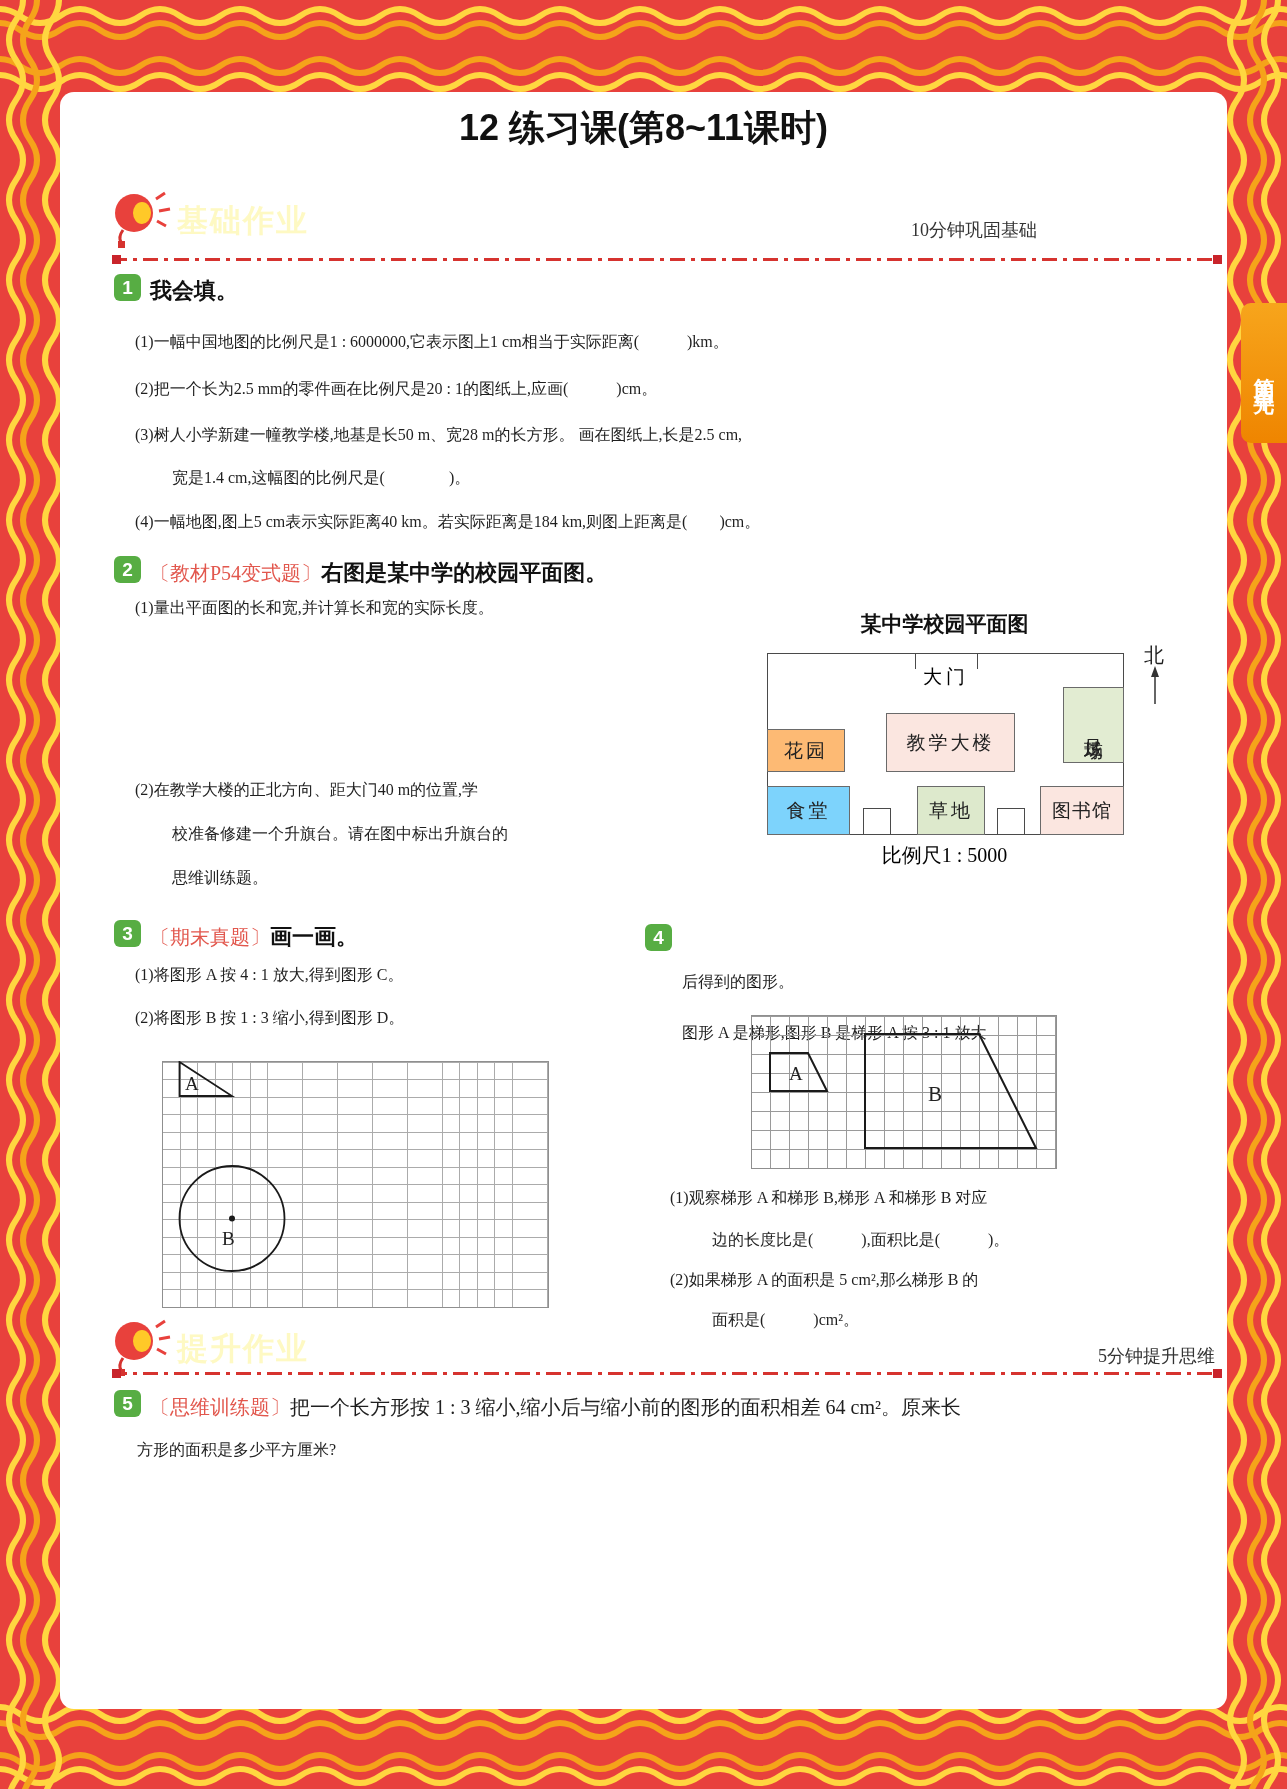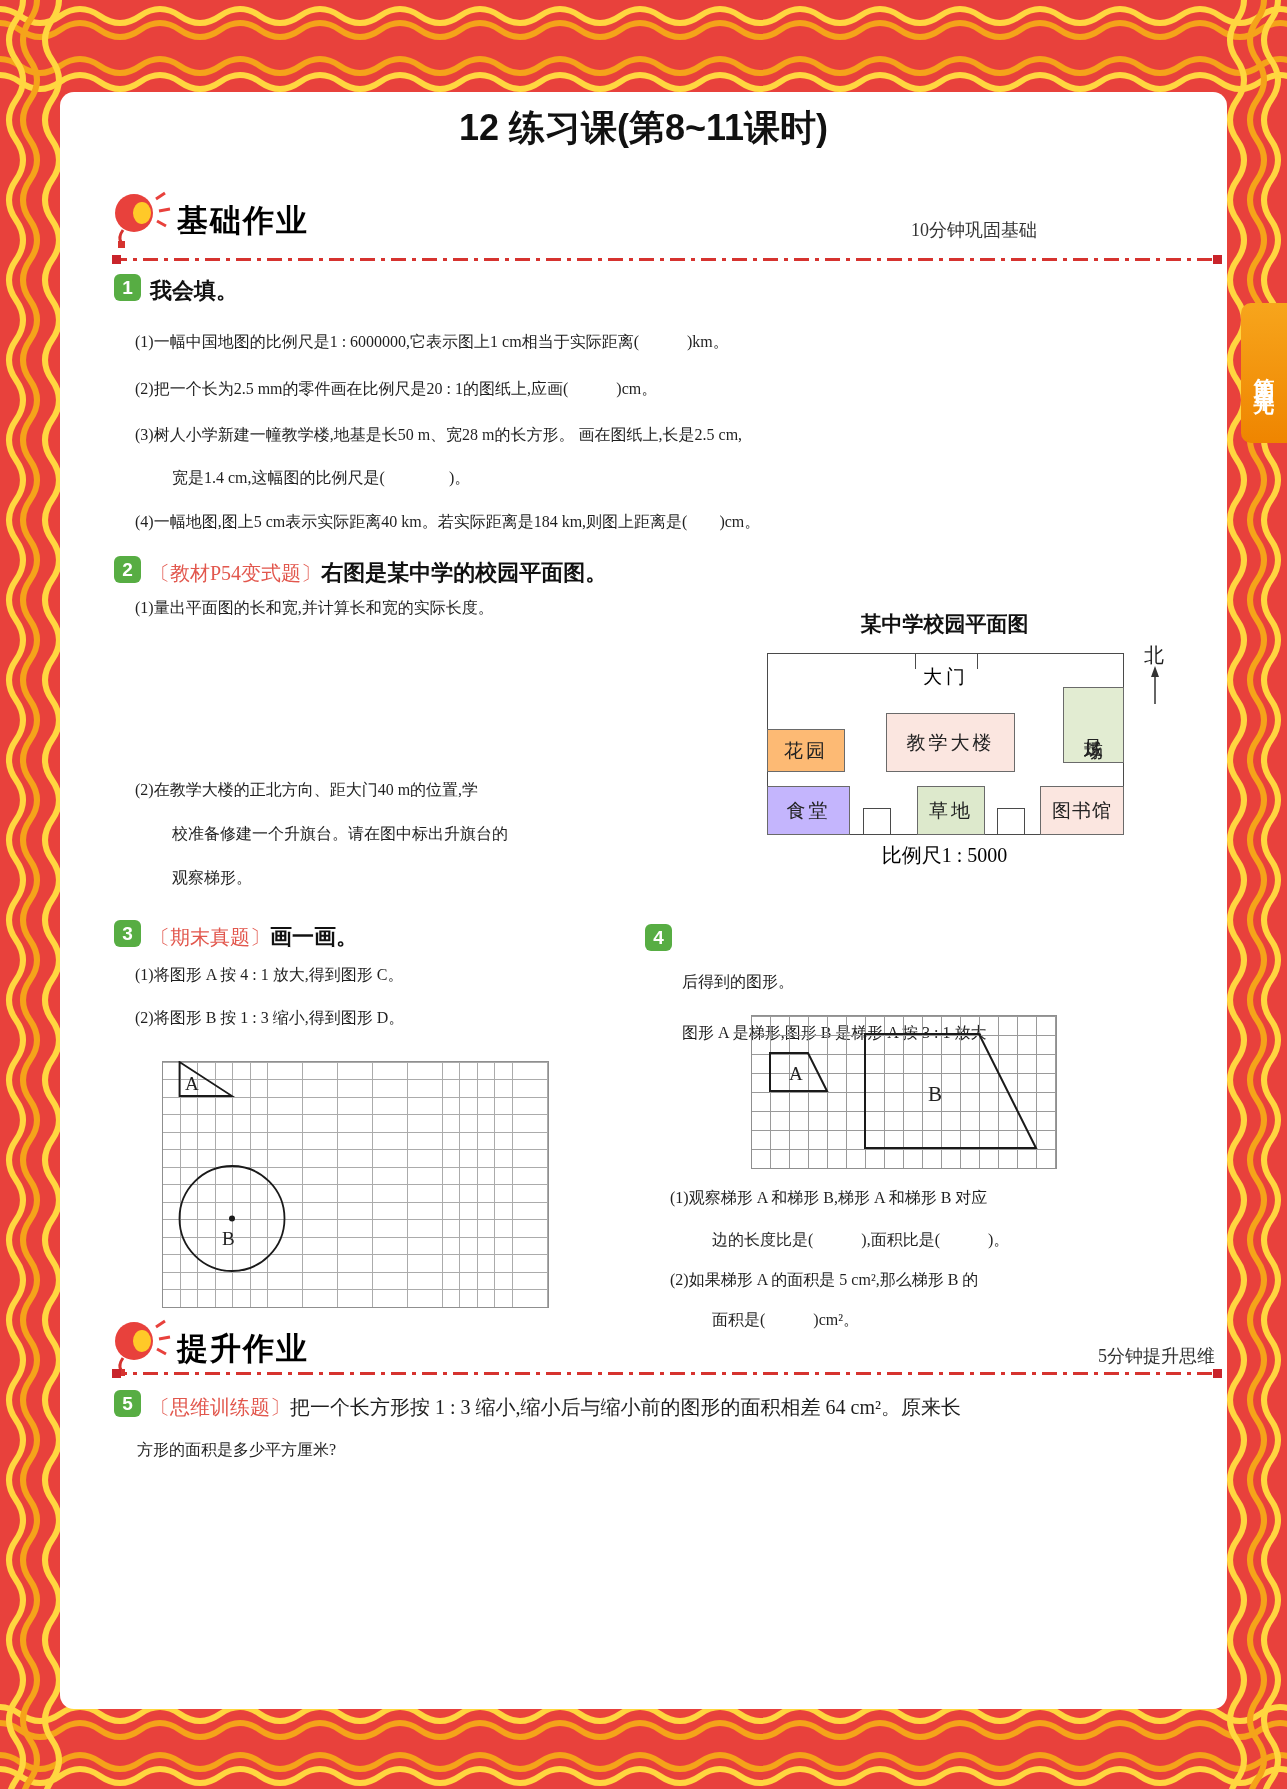--- a/index.html
+++ b/index.html
@@ -5,21 +5,21 @@
   html,body{margin:0;padding:0;background:#fff;}
   .page{position:relative;width:1287px;height:1789px;background:#e8413c;overflow:hidden;
         font-family:"Liberation Serif","DejaVu Serif",serif;color:#1f1f1f;}
   .frame{position:absolute;left:0;top:0;}
   .sheet{position:absolute;left:60px;top:92px;width:1167px;height:1617px;background:#ffffff;border-radius:14px;}
   .abs{position:absolute;}
   .line{position:absolute;white-space:pre;font-size:16px;line-height:24px;}
   .title{position:absolute;left:60px;top:104px;width:1167px;text-align:center;
          font-family:"Liberation Sans","DejaVu Sans",sans-serif;font-weight:bold;font-size:36px;color:#111;}
   .sec-label{position:absolute;font-family:"Liberation Sans","DejaVu Sans",sans-serif;
-             font-weight:bold;font-size:31px;color:#000000;letter-spacing:2px;}
+             font-weight:bold;font-size:31px;color:#fef9c3;letter-spacing:2px;}
   .sec-note{position:absolute;font-size:18px;color:#333;}
   .divider{position:absolute;height:3px;
            background:repeating-linear-gradient(90deg,#d6332f 0 15px,transparent 15px 21px,#d6332f 21px 25px,transparent 25px 31px);}
   .divider::before,.divider::after{content:"";position:absolute;top:-3px;width:9px;height:9px;background:#c9242b;}
   .divider::before{left:0;} .divider::after{right:0;}
   .qnum{position:absolute;width:27px;height:27px;background:#57ad43;border-radius:6px;color:#fff;
         font-family:"Liberation Sans","DejaVu Sans",sans-serif;font-weight:bold;font-size:19px;
         display:flex;align-items:center;justify-content:center;}
   .qtitle{position:absolute;font-family:"Liberation Sans","DejaVu Sans",sans-serif;font-weight:bold;font-size:22px;color:#111;white-space:pre;}
   .tagline{position:absolute;white-space:pre;font-size:20px;}
@@ -104,31 +104,31 @@
   <div class="line" style="left:135px;top:377px;">(2)把一个长为2.5 mm的零件画在比例尺是20 : 1的图纸上,应画(　　　)cm。</div>
   <div class="line" style="left:135px;top:423px;">(3)树人小学新建一幢教学楼,地基是长50 m、宽28 m的长方形。 画在图纸上,长是2.5 cm,</div>
   <div class="line" style="left:172px;top:466px;">宽是1.4 cm,这幅图的比例尺是(　　　　)。</div>
   <div class="line" style="left:135px;top:510px;">(4)一幅地图,图上5 cm表示实际距离40 km。若实际距离是184 km,则图上距离是(　　)cm。</div>
 
   <div class="qnum" style="left:114px;top:556px;">2</div>
   <div class="tagline" style="left:150px;top:558px;"><span class="tag">〔教材P54变式题〕</span><span class="boldpart">右图是某中学的校园平面图。</span></div>
   <div class="line" style="left:135px;top:596px;">(1)量出平面图的长和宽,并计算长和宽的实际长度。</div>
   <div class="line" style="left:135px;top:778px;">(2)在教学大楼的正北方向、距大门40 m的位置,学</div>
   <div class="line" style="left:172px;top:822px;">校准备修建一个升旗台。请在图中标出升旗台的</div>
-  <div class="line" style="left:172px;top:866px;">观察梯形。</div>
+  <div class="line" style="left:172px;top:866px;">思维训练题。</div>
 
   <div class="map-title">某中学校园平面图</div>
   <div class="map-rect"></div>
   <div class="gate-tick" style="left:915px;"></div>
   <div class="gate-tick" style="left:977px;"></div>
   <div class="gate-label">大门</div>
   <div class="map-box" style="left:767px;top:729px;width:76px;height:41px;background:#fdba74;">花园</div>
   <div class="map-box" style="left:886px;top:713px;width:127px;height:57px;background:#fbe6e0;">教学大楼</div>
   <div class="map-box v-text" style="left:1063px;top:687px;width:59px;height:74px;background:#e2ecd2;letter-spacing:1px;">足球场</div>
-  <div class="map-box" style="left:767px;top:786px;width:81px;height:47px;background:#c4b5fd;">食堂</div>
+  <div class="map-box" style="left:767px;top:786px;width:81px;height:47px;background:#7dd3fc;">食堂</div>
   <div class="map-box" style="left:917px;top:786px;width:66px;height:47px;background:#dde9cc;">草地</div>
   <div class="map-box" style="left:1040px;top:786px;width:82px;height:47px;background:#fbe6e0;letter-spacing:1px;">图书馆</div>
   <div class="notch" style="left:863px;"></div>
   <div class="notch" style="left:997px;"></div>
   <div class="abs" style="left:1144px;top:642px;font-size:20px;">北</div>
   <svg class="abs" style="left:1146px;top:666px;" width="18" height="40">
     <line x1="9" y1="38" x2="9" y2="8" stroke="#333" stroke-width="1.5"></line>
     <polygon points="9,0 5,11 13,11" fill="#333"></polygon>
   </svg>
   <div class="map-scale">比例尺1 : 5000</div>

